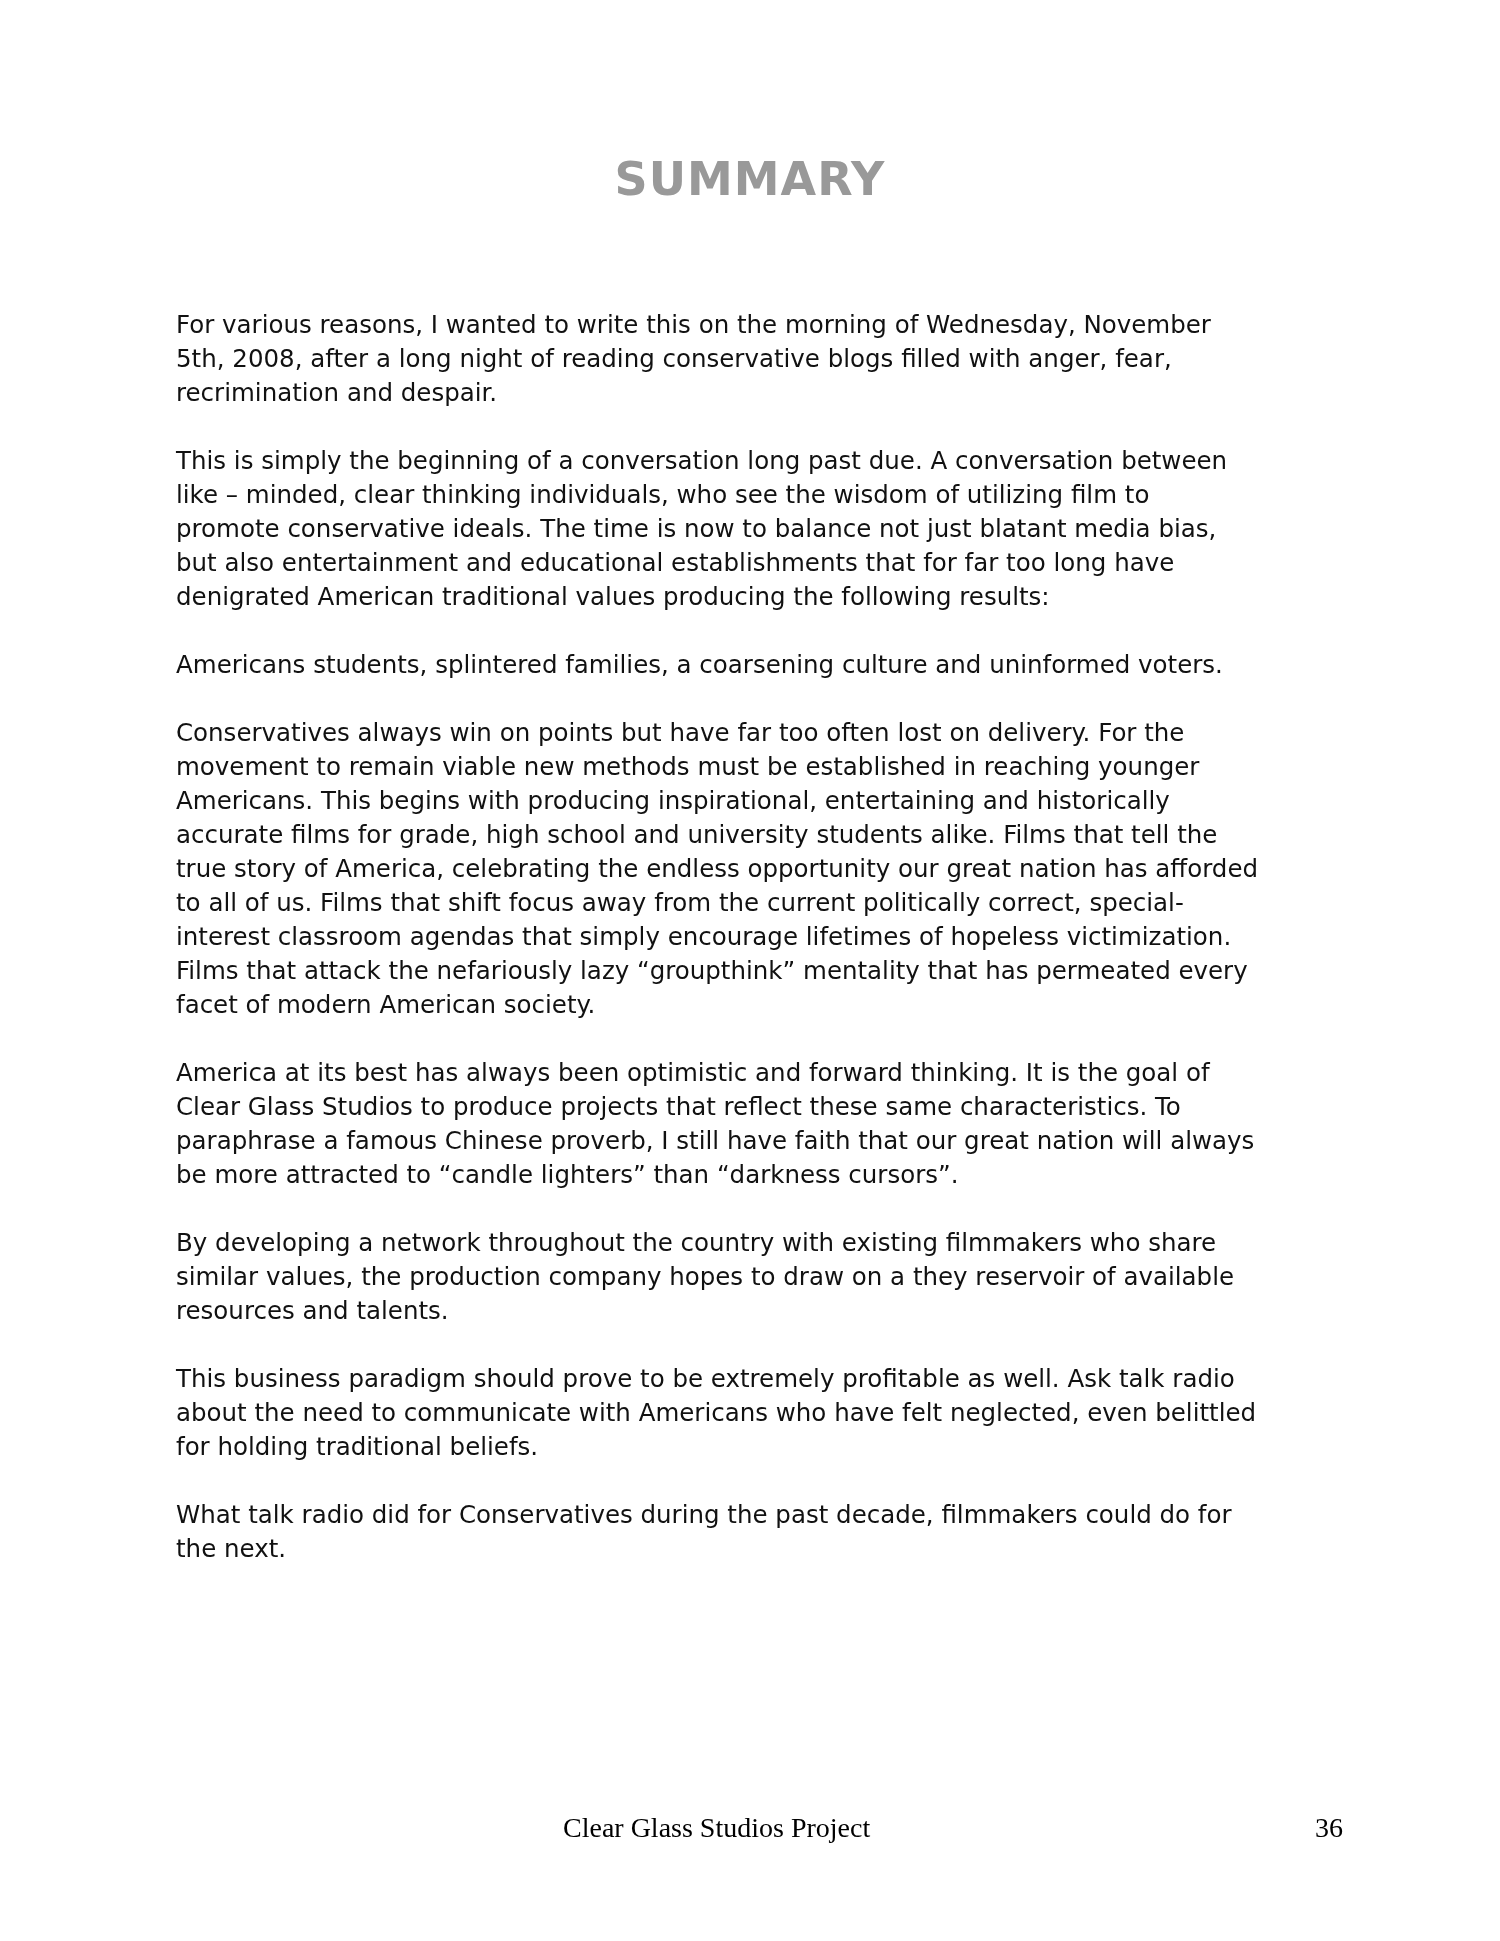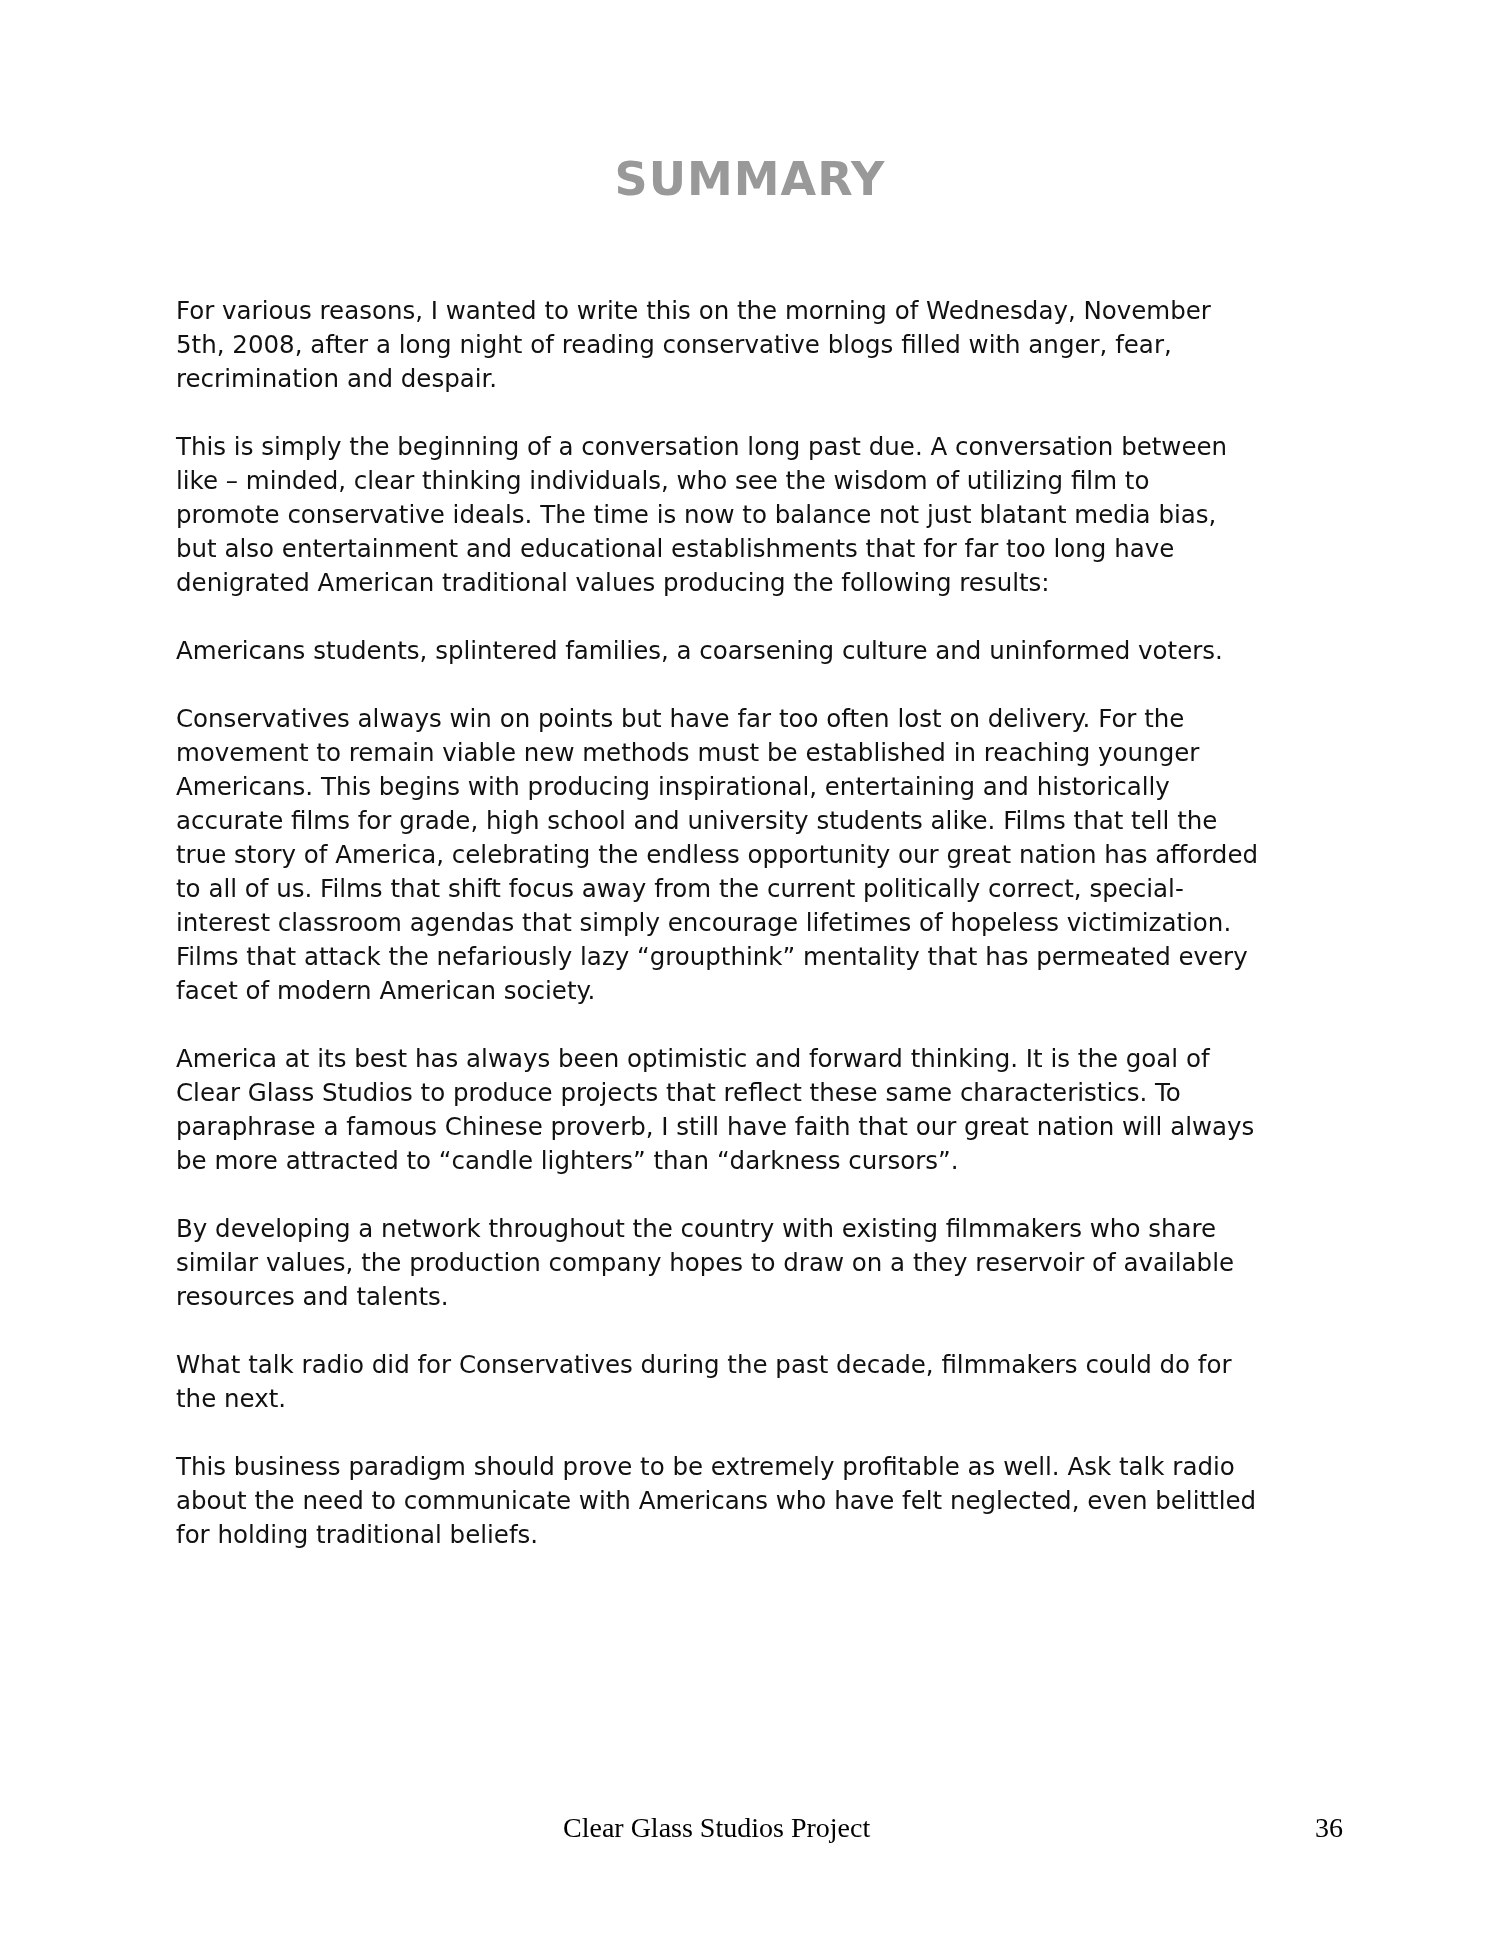--- a/index.html
+++ b/index.html
@@ -10,21 +10,21 @@
       text-align: center;
       font-family: "DejaVu Sans", sans-serif;
       font-weight: bold; font-size: 46px; letter-spacing: 1px;
       color: #999999; margin: 0;
     }
     .body {
       position: absolute; left: 176px; top: 294px; width: 1180px;
       font-family: "DejaVu Sans", sans-serif;
       font-size: 24.5px; line-height: 34px; color: #111111;
     }
-    .body p { margin: 0 0 34px 0; white-space: pre-line; }
+    .body p { margin: 14px 0 34px 0; white-space: pre-line; }
     .footer-title {
       position: absolute; left: 522px; top: 1812px;
       font-family: "Liberation Serif", serif; font-size: 28px; color: #000; margin-left: 41px;
     }
     .footer-page {
       position: absolute; left: 1315px; top: 1812px;
       font-family: "Liberation Serif", serif; font-size: 28px; color: #000;
     }
   </style>
 </head>
@@ -52,22 +52,22 @@
 interest classroom agendas that simply encourage lifetimes of hopeless victimization.
 Films that attack the nefariously lazy  “groupthink” mentality that has permeated every
 facet of modern American society.</p>
     <p>America at its best has always been optimistic and forward thinking. It is the goal of
 Clear Glass Studios to produce projects that reflect these same characteristics.  To
 paraphrase a famous Chinese proverb, I still have faith that our great nation will always
 be more attracted to “candle lighters” than “darkness cursors”.</p>
     <p>By developing a network throughout the country with existing filmmakers who share
 similar values, the production company hopes to draw on a they reservoir of available
 resources and talents.</p>
-    <p>What talk radio did for Conservatives during the past decade, filmmakers could do for
-the next.</p>
     <p>This business paradigm should prove to be extremely profitable as well. Ask talk radio
 about the need to communicate with Americans who have felt neglected, even belittled
 for holding traditional beliefs.</p>
+    <p>What talk radio did for Conservatives during the past decade, filmmakers could do for
+the next.</p>
   </div>
 
   <div class="footer-title">Clear Glass Studios Project</div>
   <div class="footer-page">36</div>
 </div>
 
 </body></html>

